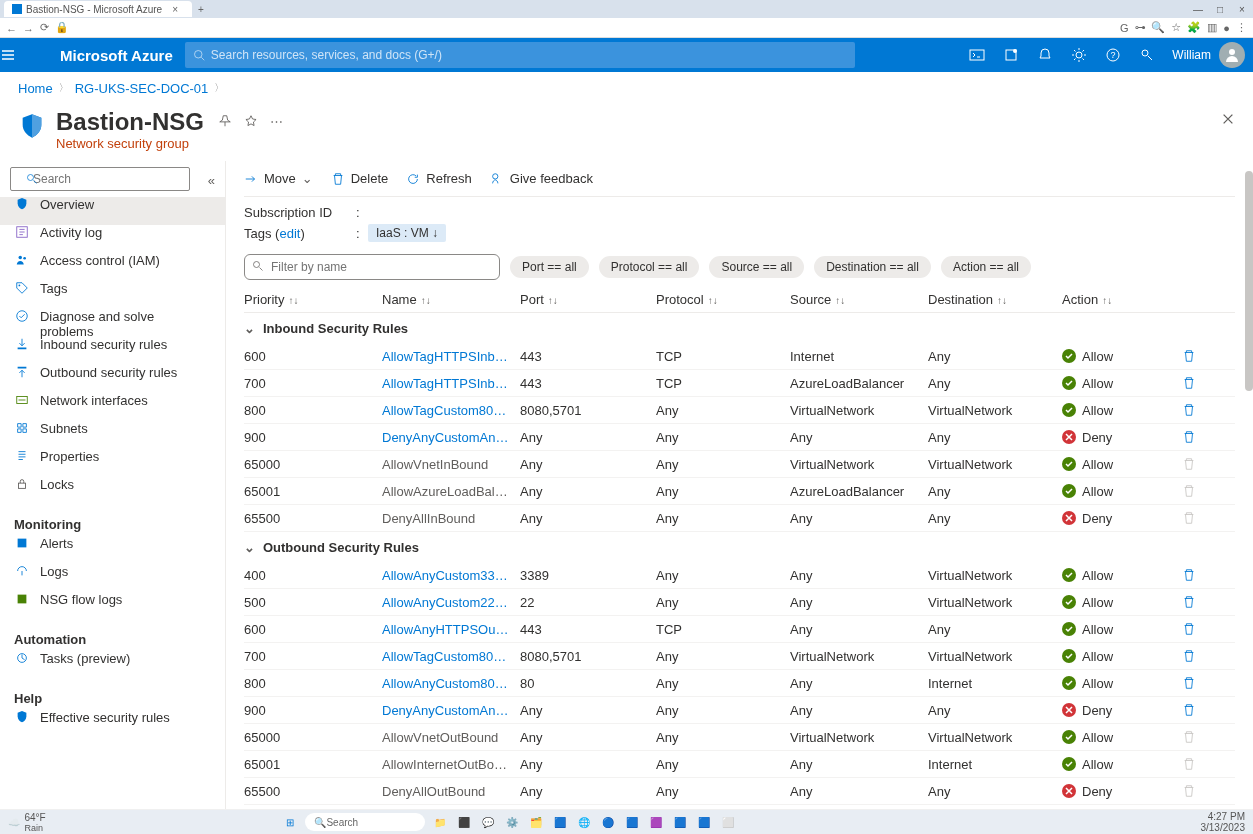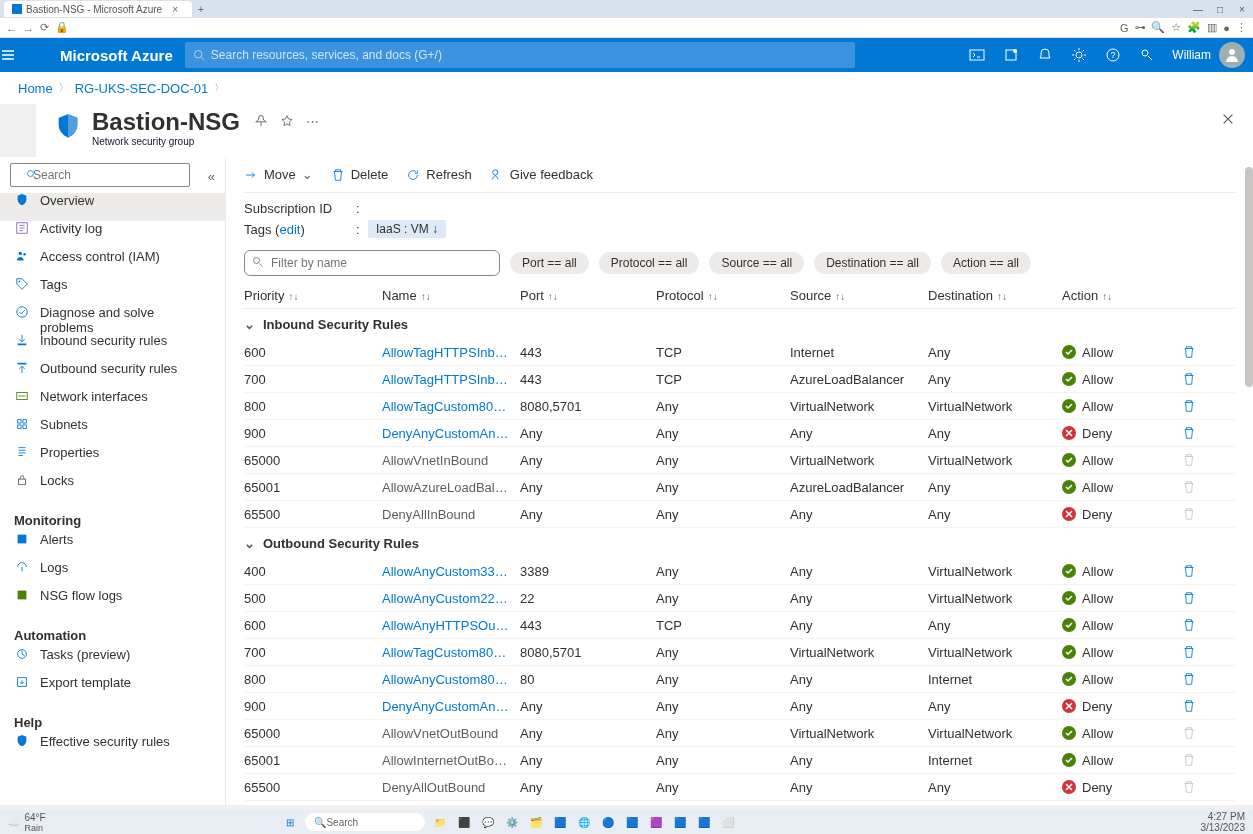--- a/index.html
+++ b/index.html
@@ -27,24 +27,24 @@
 .top-icons .ic { width:34px; height:34px; display:flex; align-items:center; justify-content:center; }
 .username { padding:0 8px; font-size:12px; }
 .avatar { width:26px; height:26px; border-radius:50%; background:#a0aeb2; margin-right:8px; display:flex; align-items:center; justify-content:center; }
 
 
 .crumbs { height:32px; display:flex; align-items:center; padding:0 18px; font-size:13px; background:#fff; }
 .crumbs a { color:#0078d4; text-decoration:none; }
 .crumbs .sep { color:#888; padding:0 6px; font-size:10px; }
 
 
-.title-row { display:flex; align-items:flex-start; padding:4px 18px 10px 18px; background:#fff;margin-left:36px; }
+.title-row { display:flex; align-items:flex-start; padding:4px 18px 10px 18px; background:#fff; }
 .shield-ic { width:28px; height:28px; margin-right:10px; margin-top:4px; }
 .title-row h1 { font-size:24px; font-weight:600; }
-.subtitle { font-size:10px; color:#0f172a; }
+.subtitle { font-size:13px; color:#c2410c; }
 .title-actions { display:flex; gap:12px; margin-left:14px; margin-top:6px; color:#605e5c; }
 .close-x { margin-left:auto; margin-top:4px; color:#605e5c; cursor:pointer; }
 
 
 .main { display:flex; height:calc(100% - 18px - 20px - 34px - 32px - 58px - 24px); background:#fff; }
 
 
 .sidebar { width:226px; border-right:1px solid #edebe9; display:flex; flex-direction:column; overflow-y:auto; }
 .side-search { margin:6px 10px; }
 .side-search input { width:180px; height:24px; border:1px solid #8a8886; border-radius:2px; padding:0 6px 0 22px; font-size:12px; background:#fff; }
@@ -384,29 +384,20 @@
     <div id="nav-automation">
         <div class="nav-item">
           <span class="ni">
             <svg width="14" height="14" viewBox="0 0 16 16">
               <circle cx="8" cy="8" r="5" stroke="#0078d4" fill="none"></circle>
               <path d="M8 4v4l3 2" stroke="#0078d4" fill="none"></path>
             </svg>
           </span>
           <span>Tasks (preview)</span>
         </div>
-        <div class="nav-item">
-          <span class="ni">
-            <svg width="14" height="14" viewBox="0 0 16 16">
-              <rect x="3" y="3" width="10" height="10" stroke="#0078d4" fill="none"></rect>
-              <path d="M8 6v4M6 8l2 2 2-2" stroke="#0078d4" fill="none"></path>
-            </svg>
-          </span>
-          <span>Export template</span>
-        </div>
       </div>
     <div class="nav-sec">Help</div>
     <div id="nav-help">
         <div class="nav-item">
           <span class="ni">
             <svg width="14" height="14" viewBox="0 0 16 16">
               <path d="M8 1l5 2v4c0 4-2.5 6-5 7-2.5-1-5-3-5-7V3l5-2z" fill="#0078d4"></path>
             </svg>
           </span>
           <span>Effective security rules</span>

